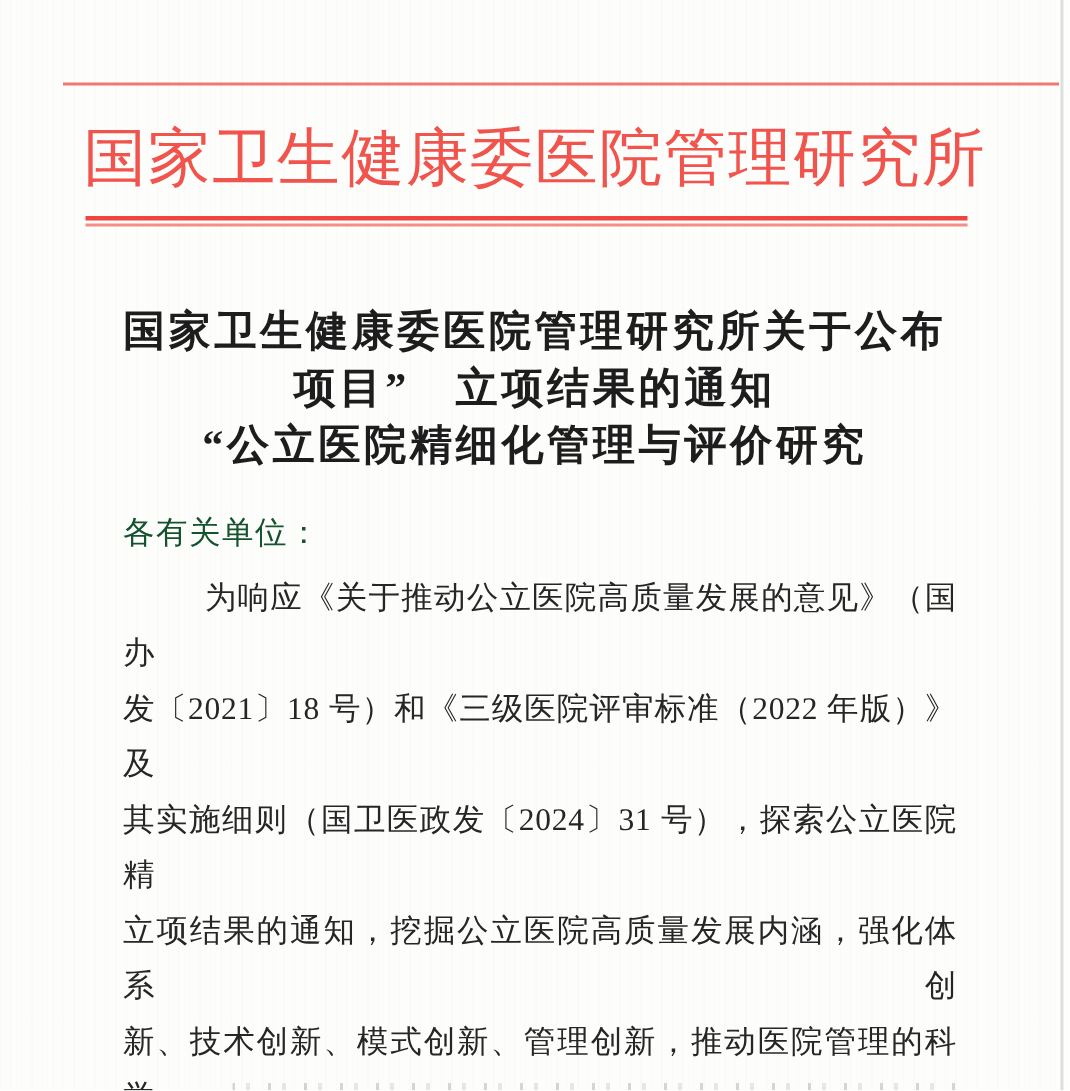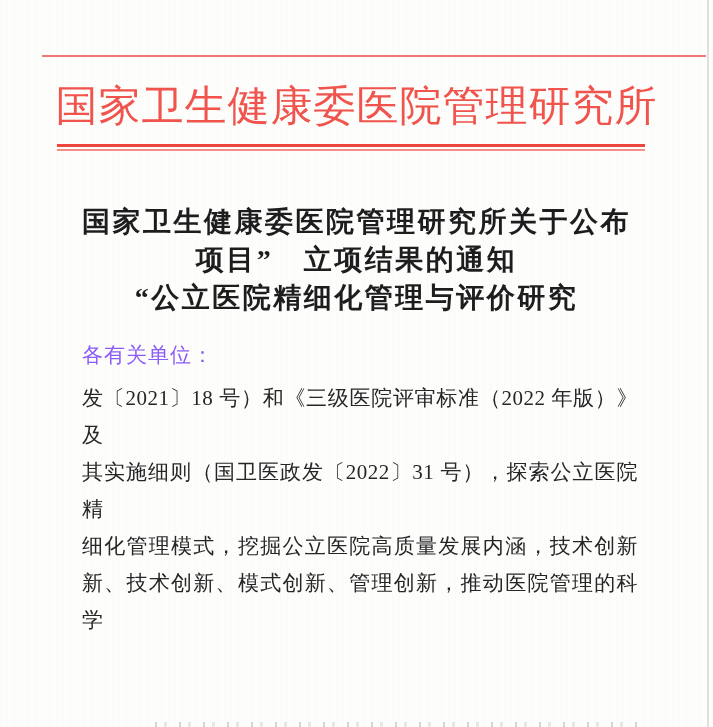--- a/index.html
+++ b/index.html
@@ -88,21 +88,21 @@
   }
   .notice-title .title-line {
     white-space: nowrap;
   }
   .salutation {
     position: absolute;
     left: 82px;
     top: 340px;
     font-size: 21px;
     line-height: 30px;
-    color: #8b5cf6;
+    color: #14532d;
     letter-spacing: 1px;
   }
   .paragraph {
     position: absolute;
     left: 82px;
     top: 380px;
     width: 556px;
     font-size: 21px;
     line-height: 37px;
     color: #262626;
@@ -149,23 +149,24 @@
 
   <div class="notice-title">
     <div class="title-line">国家卫生健康委医院管理研究所关于公布</div>
     <div class="title-line">项目”　立项结果的通知</div>
     <div class="title-line">“公立医院精细化管理与评价研究</div>
   </div>
 
   <div class="salutation">各有关单位：</div>
 
   <div class="paragraph">
+    <div class="para-line first">为响应《关于推动公立医院高质量发展的意见》（国办</div>
     <div class="para-line">发〔2021〕18 号）和《三级医院评审标准（2022 年版）》及</div>
-    <div class="para-line">其实施细则（国卫医政发〔2022〕31 号），探索公立医院精</div>
-    <div class="para-line">细化管理模式，挖掘公立医院高质量发展内涵，技术创新</div>
+    <div class="para-line">其实施细则（国卫医政发〔2024〕31 号），探索公立医院精</div>
+    <div class="para-line">立项结果的通知，挖掘公立医院高质量发展内涵，强化体系创</div>
     <div class="para-line">新、技术创新、模式创新、管理创新，推动医院管理的科学</div>
 
   </div>
 
   <div class="clipped-next-line"></div>
 
   <div class="scan-edge-right"></div>
 
 </div>
 

